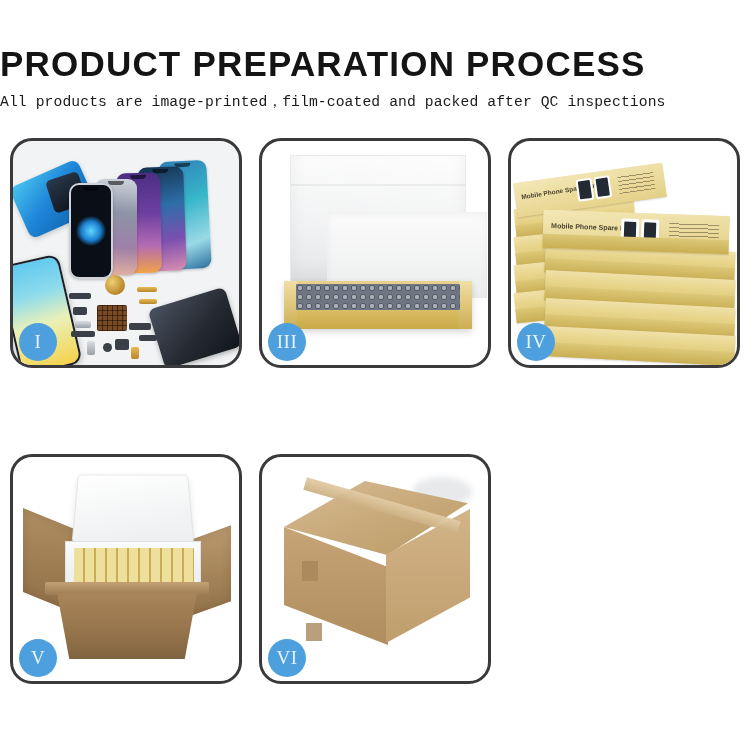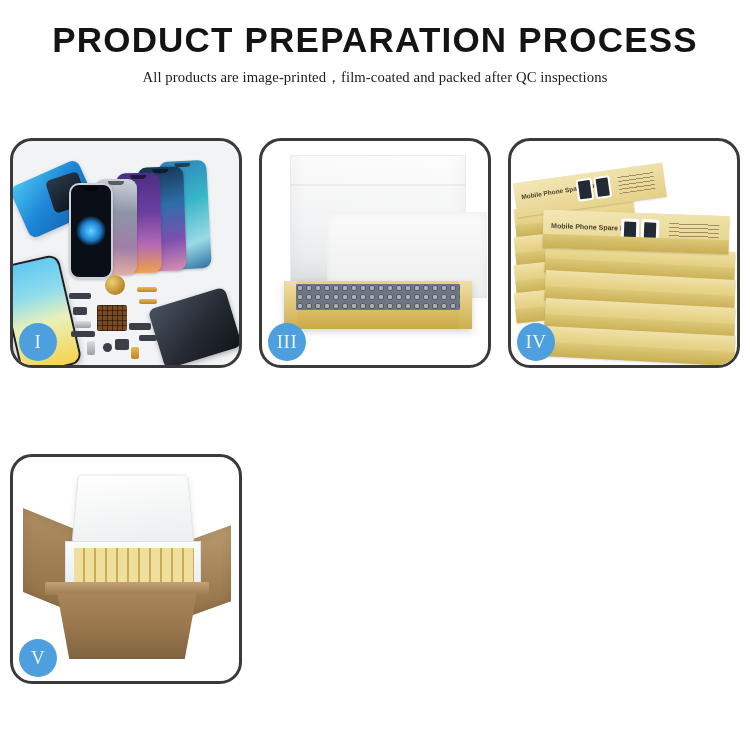--- a/index.html
+++ b/index.html
@@ -5,35 +5,35 @@
   * { box-sizing: border-box; margin: 0; padding: 0; }
   html, body {
     width: 750px; height: 750px;
     background: #ffffff;
     font-family: "Liberation Sans", sans-serif;
     overflow: hidden;
   }
   .page { position: relative; width: 750px; height: 750px; background: #fff; }
 
   
-  .header { padding-top: 20px; text-align: center; }
+  .header { padding-top: 44px; text-align: left; }
   .title {
     font-size: 35px;
     font-weight: 700;
     letter-spacing: 1.2px;
     color: #141414;
     line-height: 1.12;
     font-family: "Liberation Sans", sans-serif;
   }
   .subtitle {
     margin-top: 9px;
     font-size: 14.7px;
     color: #1b1b1b;
     letter-spacing: .1px;
-    font-family: Liberation Serif, serif;
+    font-family: Liberation Mono, monospace;
   }
 
   
   .grid {
     position: absolute;
     left: 10px; top: 138px;
     width: 730px; height: 546px;
     display: grid;
     grid-template-columns: repeat(3, 232px);
     grid-template-rows: repeat(2, 230px);
@@ -455,15 +455,27 @@
         <div class="foamlid"></div>
         <div class="foambox">
           <span class="golds"></span>
         </div>
         <div class="cartonrim"></div>
         <div class="cartonbody"></div>
       </div>
       <div class="badge">V</div>
     </div>
 
+    <div class="panel p6">
+      <div class="panel-photo">
+        <div class="shadow"></div>
+        <div class="topface"></div>
+        <div class="leftface"></div>
+        <div class="rightface"></div>
+        <div class="tape"></div>
+        <div class="tab1"></div>
+        <div class="tab2"></div>
+      </div>
+      <div class="badge">VI</div>
+    </div>
 
   </div>
 </div>
 
 </body></html>

